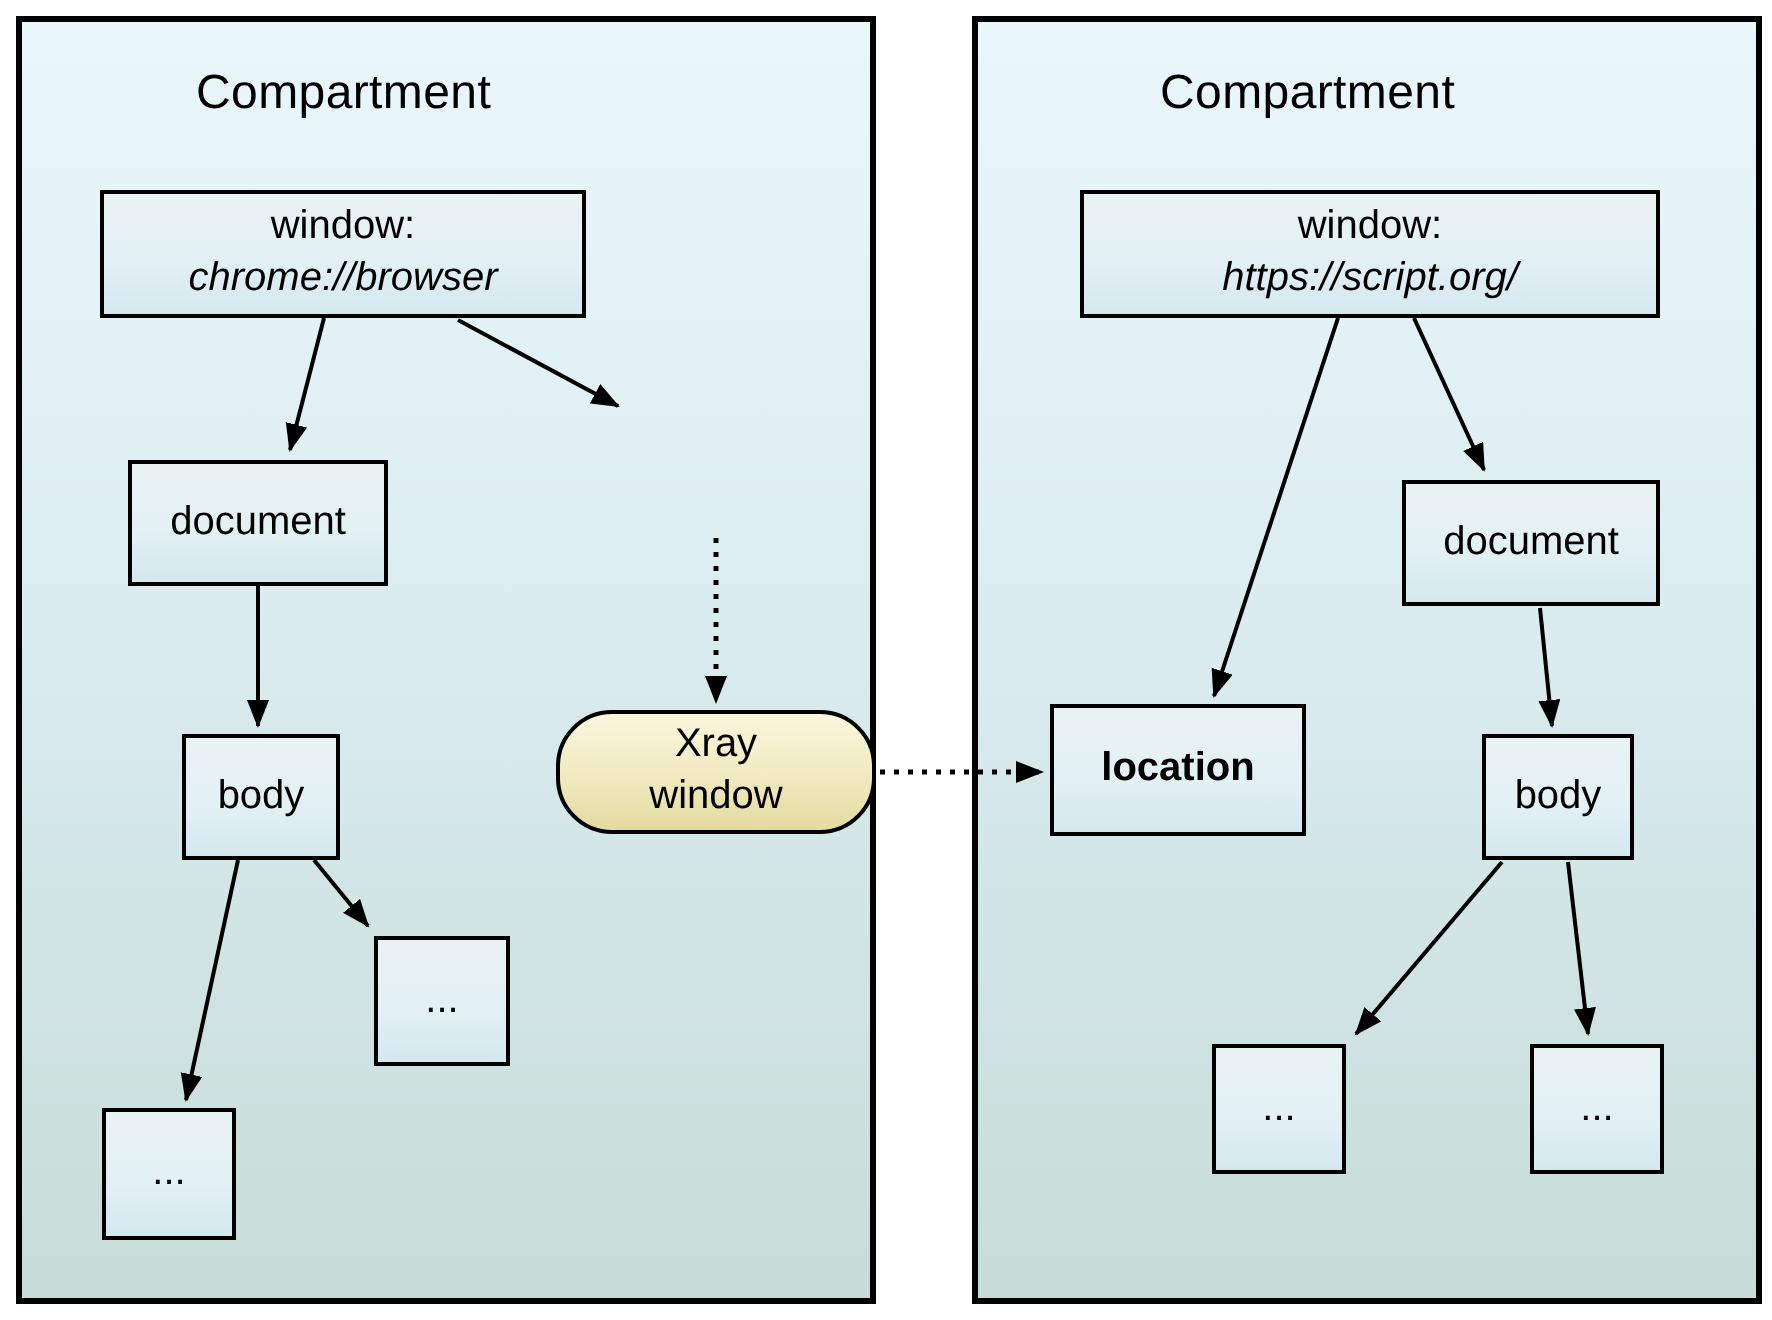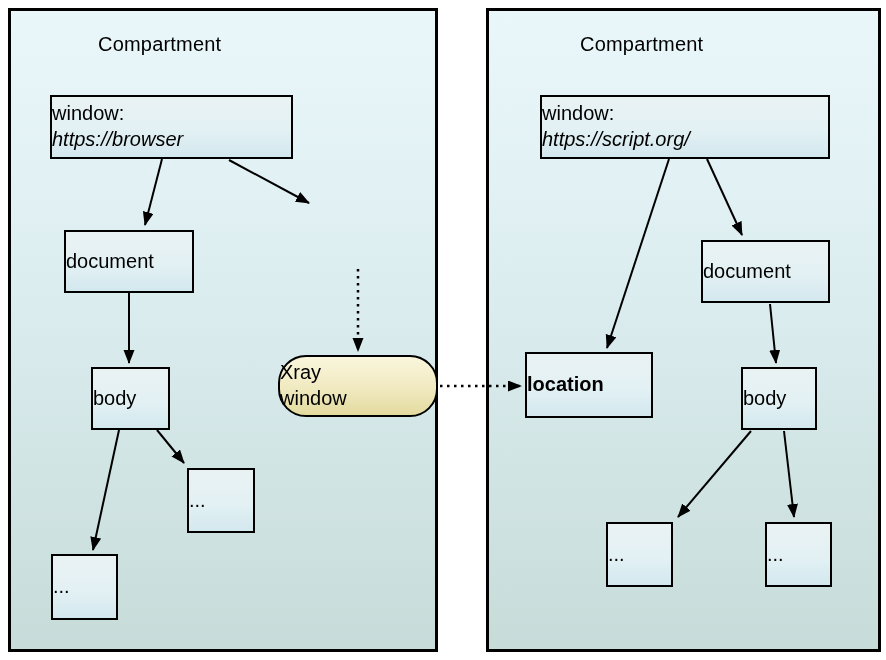--- a/index.html
+++ b/index.html
@@ -17,33 +17,33 @@
     overflow: hidden;
   }
   .compartment {
     position: absolute;
     border: 3px solid #000000;
     background: linear-gradient(180deg, #eaf7fa 0%, #ddeef1 40%, #c7dcd9 100%);
     box-sizing: border-box;
   }
   .compartment-title {
     position: absolute;
-    font-size: 20px;
+    font-size: 24px;
     letter-spacing: 0.2px;
     color: #000000;
     white-space: nowrap;
   }
   .node {
     position: absolute;
     border: 2px solid #000000;
     background: linear-gradient(180deg, #e9f2f3 0%, #e3f1f4 55%, #d3e8ee 100%);
     box-sizing: border-box;
     display: flex;
     flex-direction: column;
-    align-items: flex-start;
+    align-items: center;
     justify-content: center;
     font-size: 20px;
     line-height: 1.28;
     text-align: center;
     white-space: nowrap;
   }
   .node.xray {
     background: linear-gradient(180deg, #faf6dc 0%, #f0e9c0 55%, #e3db9e 100%);
   }
   .node .italic { font-style: italic; }
@@ -60,21 +60,21 @@
 <div class="stage">
 
   <div class="compartment" style="left:8px; top:8px; width:430px; height:644px;"></div>
   <div class="compartment-title" style="left:98px; top:33px;">Compartment</div>
 
   <div class="compartment" style="left:486px; top:8px; width:395px; height:644px;"></div>
   <div class="compartment-title" style="left:580px; top:33px;">Compartment</div>
 
   <div class="node" style="left:50px; top:95px; width:243px; height:64px;">
     <div>window:</div>
-    <div class="italic">https://browser</div>
+    <div class="italic">chrome://browser</div>
   </div>
 
   <div class="node" style="left:64px; top:230px; width:130px; height:63px;">
     <div>document</div>
   </div>
 
 
   <div class="node" style="left:91px; top:367px; width:79px; height:63px;">
     <div>body</div>
   </div>

